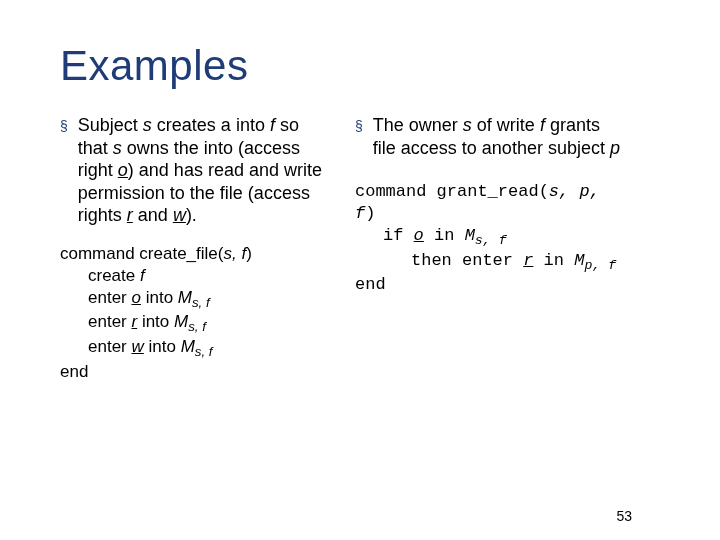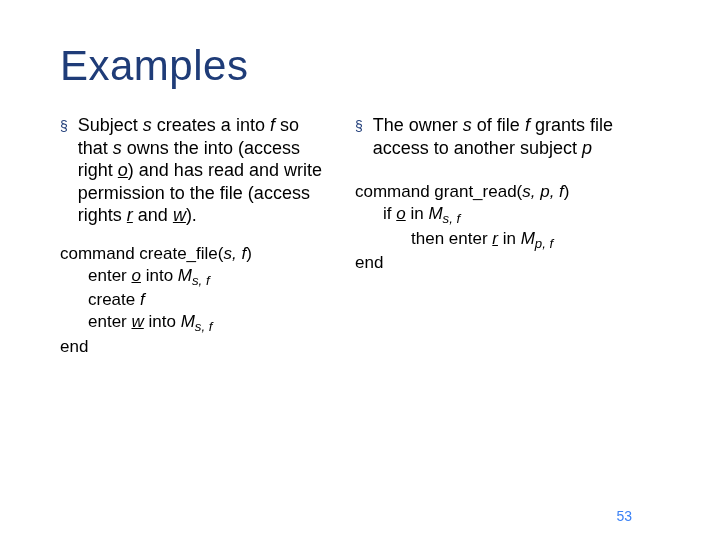--- a/index.html
+++ b/index.html
@@ -56,21 +56,21 @@
     margin-top: 16px;
   }
   .cmd .ind1 { padding-left: 28px; display: block; }
   .cmd .ind2 { padding-left: 56px; display: block; }
   .sub { font-size: 0.78em; font-style: italic; vertical-align: sub; }
   .pagenum {
     position: absolute;
     right: 28px;
     bottom: 16px;
     font-size: 14px;
-    color: #3b82f6;
+    color: #000000;
   }
 </style>
 </head>
 <body>
 
 <div class="slide">
 
   <div class="title">Examples</div>
 
   <div class="cols">
@@ -81,41 +81,44 @@
         <span class="btext">
           <span>Subject </span><span class="it">s</span><span> creates a into </span><span class="it">f</span><span> so that </span><span class="it">s</span><span> owns the into (access right </span><span class="it ul">o</span><span>) and has read and write permission to the file (access rights </span><span class="it ul">r</span><span> and  </span><span class="it ul">w</span><span>).</span>
         </span>
       </div>
 
       <div class="cmd">
         <div>
           <span>command create_file(</span><span class="it">s, f</span><span>)</span>
         </div>
         <span class="ind1">
+          <span>create </span><span class="it">f</span>
+        </span>
+        <span class="ind1">
           <span>enter </span><span class="it ul">o</span><span>  into </span><span class="it">M</span><span class="sub">s, f</span>
         </span>
         <span class="ind1">
-          <span>create </span><span class="it">f</span>
+          <span>enter </span><span class="it ul">r</span><span> into </span><span class="it">M</span><span class="sub">s, f</span>
         </span>
         <span class="ind1">
           <span>enter </span><span class="it ul">w</span><span> into </span><span class="it">M</span><span class="sub">s, f</span>
         </span>
         <div>end</div>
       </div>
     </div>
 
     <div class="col">
       <div class="bullet">
         <span class="bsym">§</span>
         <span class="btext">
-          <span>The owner </span><span class="it">s</span><span> of file </span><span class="it">f</span><span> grants file access to another subject </span><span class="it">p</span>
+          <span>The owner </span><span class="it">s</span><span> of write </span><span class="it">f</span><span> grants file access to another subject </span><span class="it">p</span>
         </span>
       </div>
 
-      <div class="cmd" style="margin-top:22px;">
+      <div class="cmd" style="margin-top:22px;font-family:Liberation Mono, monospace;">
         <div>
           <span>command grant_read(</span><span class="it">s, p, f</span><span>)</span>
         </div>
         <span class="ind1">
           <span>if </span><span class="it ul">o</span><span> in </span><span class="it">M</span><span class="sub">s, f</span>
         </span>
         <span class="ind2">
           <span>then enter </span><span class="it ul">r</span><span> in </span><span class="it">M</span><span class="sub">p, f</span>
         </span>
         <div>end</div>

